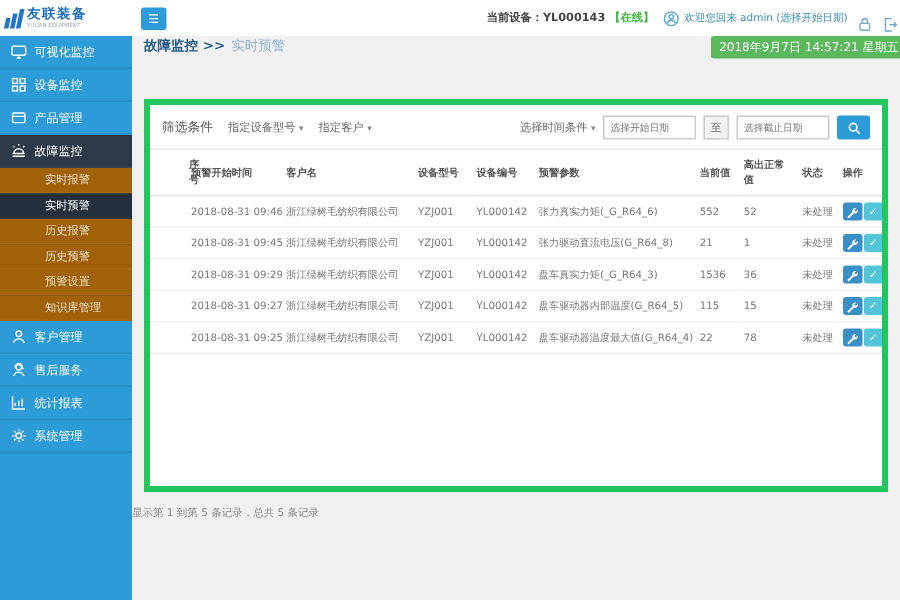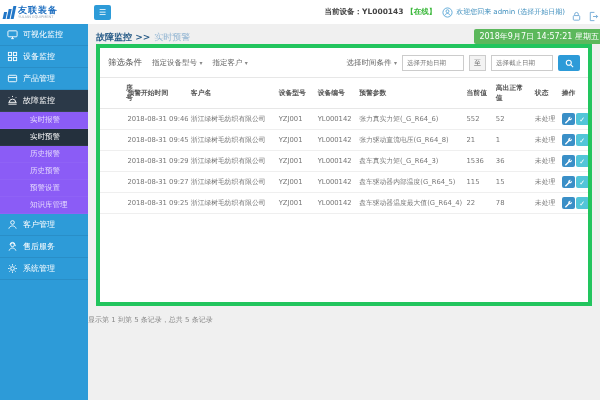--- a/index.html
+++ b/index.html
@@ -30,27 +30,27 @@
 
   
   .sidebar { width:88px; background:#2d9bd8; flex:0 0 auto; overflow:hidden; }
   .side-item { height:22px; display:flex; align-items:center; gap:5px; padding:0 7px;
                color:#fff; font-size:8px; border-bottom:1px solid rgba(0,0,0,.08); cursor:pointer; }
   .side-item .sicon { width:11px; height:11px; flex:0 0 auto; }
   .side-item .sicon svg { width:100%; height:100%; }
   .side-group { background:#2b3948; }
   .side-group .side-item { border-bottom:1px solid rgba(255,255,255,.05); }
   .sub-item { height:17px; display:flex; align-items:center; padding:0 7px 0 30px;
-              color:rgba(255,255,255,.78); font-size:7.5px; background:#8b5cf6;
+              color:rgba(255,255,255,.78); font-size:7.5px; background:#a16207;
               border-bottom:1px solid rgba(255,255,255,.04); cursor:pointer; }
   .sub-item.active { color:#fff; background:#24303d; }
 
   
   .main { flex:1; min-width:0; background:#f0f0f0; overflow:hidden; display:flex; flex-direction:column; }
-  .crumb-row { height:20px; display:flex; align-items:flex-end; padding:0 8px; flex:0 0 auto; overflow:hidden; }
+  .crumb-row { height:42px; display:flex; align-items:flex-start; padding:0 8px; flex:0 0 auto; overflow:hidden; }
   .crumb-a { font-size:9px; font-weight:bold; color:#275b87; }
   .crumb-b { font-size:9px; color:#90b4d2; margin-left:4px; }
   .date-badge { margin-left:auto; margin-right:-12px; background:#5cb85c; color:#fff; font-size:8px;
                 padding:2px 5px; border-radius:2px; white-space:nowrap; }
 
   .panel { margin:0 8px; background:#fff; border:4px solid #22c55e; height:262px; flex:0 0 auto;
            display:flex; flex-direction:column; overflow:hidden; }
   .filter-row { display:flex; align-items:center; padding:7px 8px 6px; gap:10px; flex:0 0 auto; }
   .filter-label { font-size:8.5px; color:#555; }
   .dd { font-size:7.5px; color:#666; cursor:pointer; white-space:nowrap; }
@@ -202,20 +202,29 @@
       <div class="side-item">
         <span class="sicon">
           <svg viewBox="0 0 12 12" fill="none" stroke="#fff" stroke-width="1">
               <circle cx="6" cy="4.2" r="2"></circle>
               <path d="M2.3 10.5c.6-1.8 2-2.8 3.7-2.8s3.1 1 3.7 2.8"></path>
               <path d="M3.3 4.2a2.7 2.7 0 0 1 5.4 0"></path>
               <circle cx="8.9" cy="5" r=".7" fill="#fff" stroke="none"></circle>
             </svg>
         </span>
         <span>售后服务</span>
+      </div>
+      <div class="side-item">
+        <span class="sicon">
+          <svg viewBox="0 0 12 12" fill="none" stroke="#fff" stroke-width="1">
+              <path d="M1.5 1.5v9h9"></path>
+              <path d="M3.5 8.5V6M6 8.5V4.5M8.5 8.5V3"></path>
+            </svg>
+        </span>
+        <span>统计报表</span>
       </div>
       <div class="side-item">
         <span class="sicon">
           <svg viewBox="0 0 12 12" fill="none" stroke="#fff" stroke-width="1">
               <circle cx="6" cy="6" r="2"></circle>
               <path d="M6 1.2v1.6M6 9.2v1.6M1.2 6h1.6M9.2 6h1.6M2.6 2.6l1.1 1.1M8.3 8.3l1.1 1.1M9.4 2.6 8.3 3.7M3.7 8.3 2.6 9.4"></path>
             </svg>
         </span>
         <span>系统管理</span>
       </div>

